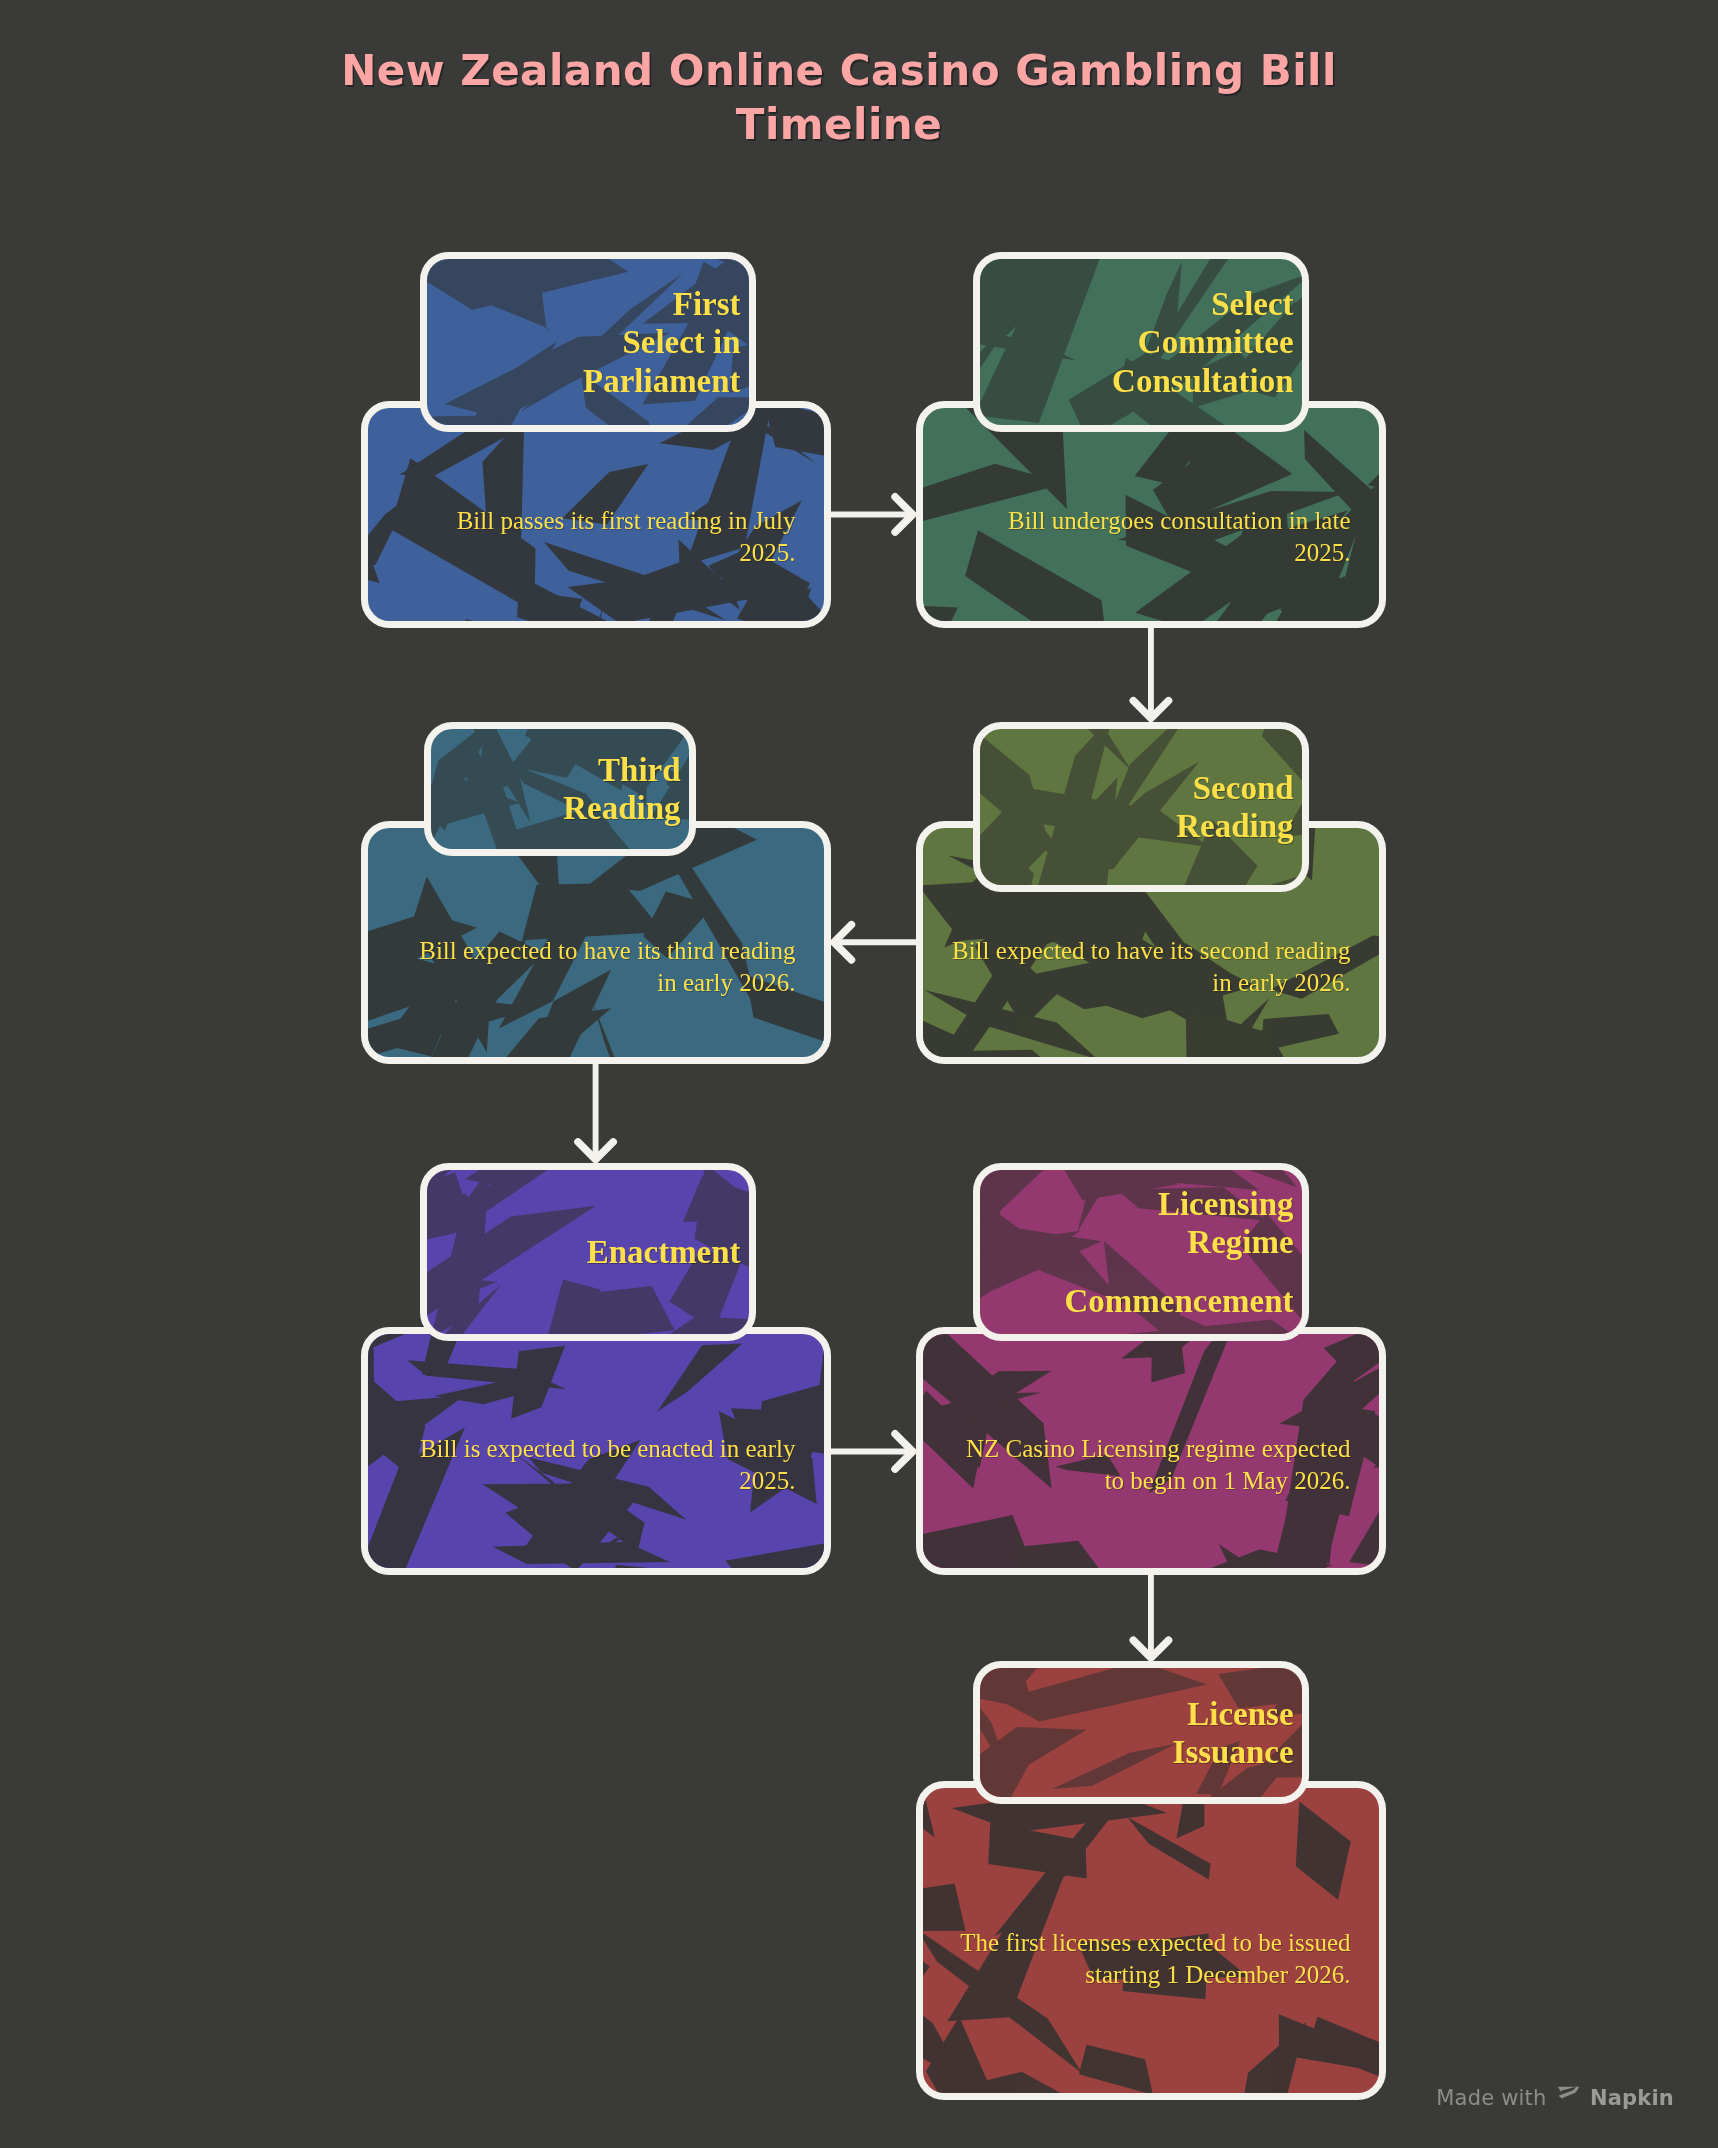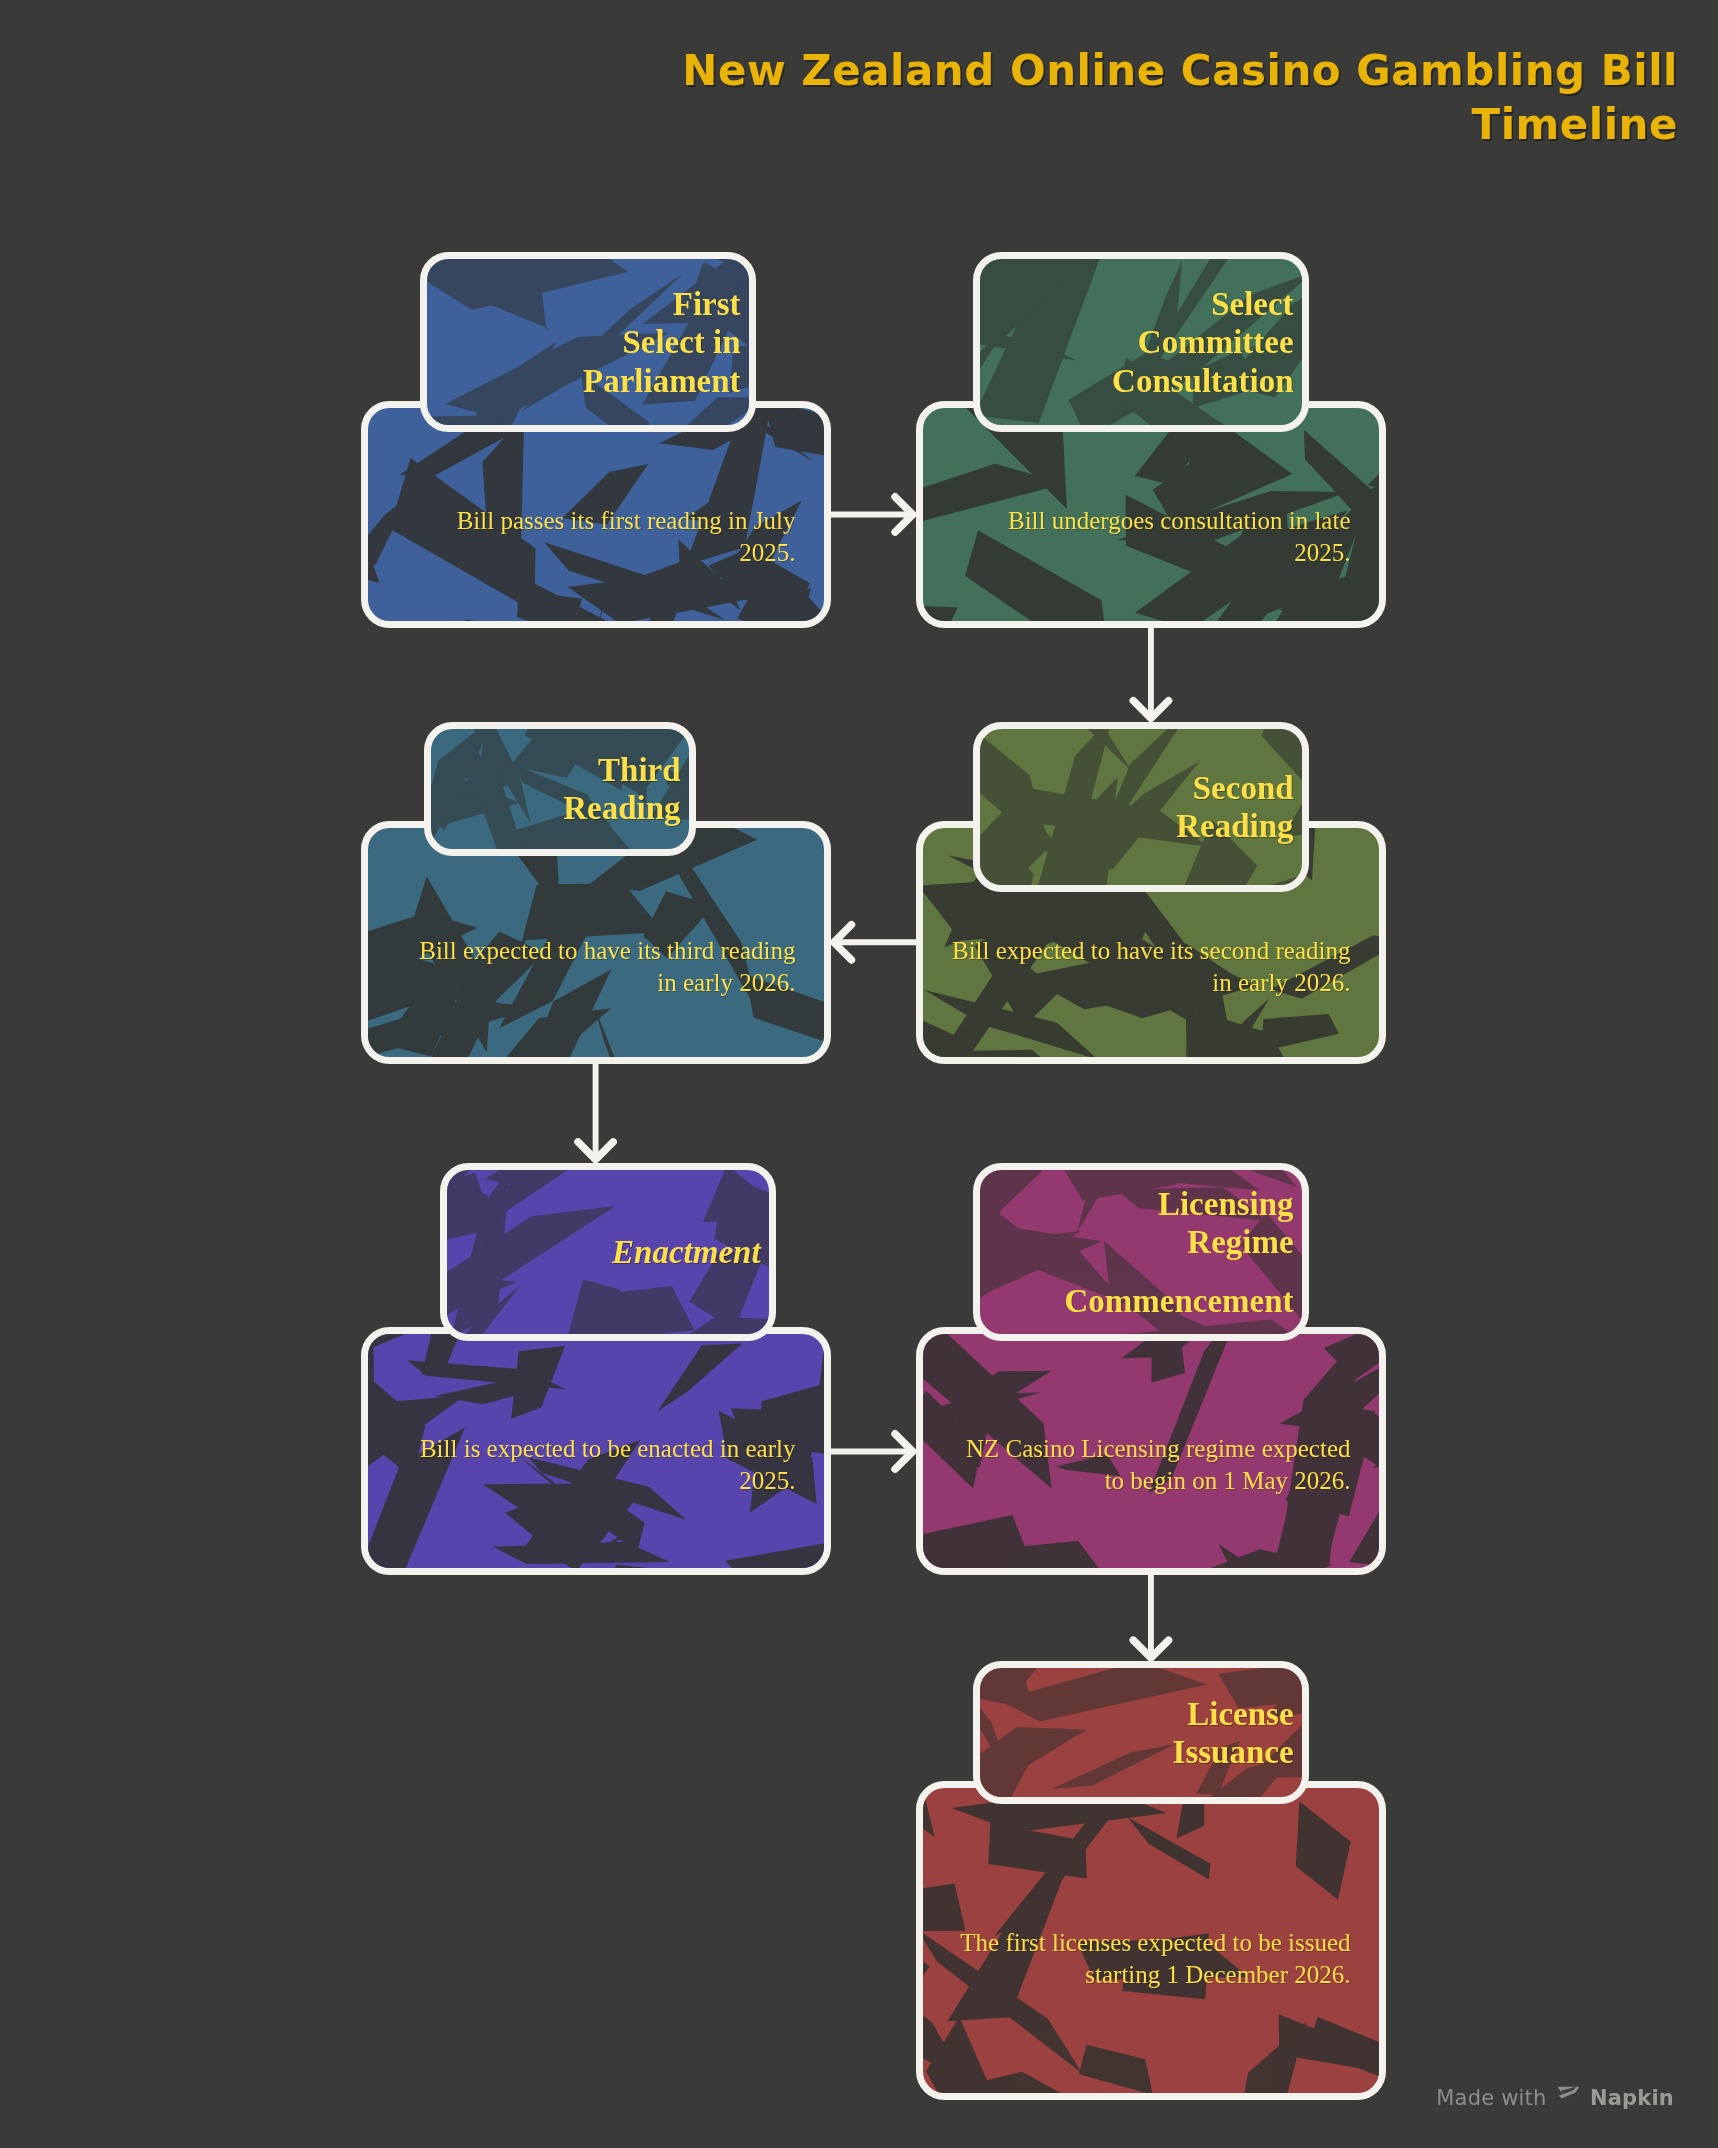--- a/index.html
+++ b/index.html
@@ -14,22 +14,22 @@
   body {
     font-family: "Liberation Serif", "DejaVu Serif", serif;
     position: relative;
   }
 
   
   #page-title {
     position: absolute;
     left: 0; top: 44px;
     width: 1678px;
-    text-align: right;
-    color: #eab308;
+    text-align: center;
+    color: #fca5a5;
     font-family: "DejaVu Sans", sans-serif;
     font-weight: 700;
     font-size: 42px;
     line-height: 1.28;
     letter-spacing: 0.5px;
     text-shadow: 1.7px 1.7px 0 rgba(0,0,0,.35);
   }
   #page-title .l2 { display:block; }
 
   
@@ -359,21 +359,21 @@
             <polygon points="553.2,-60.1 515.4,86.9 491.1,118.1 505.0,-15.1" fill="#32322f"></polygon>
             <polygon points="511.6,78.0 480.0,171.8 428.0,208.9 439.3,99.0" fill="#32322f"></polygon>
             <polygon points="66.4,11.8 67.4,107.0 23.0,134.2 -1.7,48.5" fill="#32322f"></polygon>
             <polygon points="154.4,125.1 87.7,288.2 33.3,317.2 92.1,161.6" fill="#32322f"></polygon>
             <polygon points="491.9,200.5 406.3,156.1 397.9,108.8 487.6,154.9" fill="#32322f"></polygon>
             <polygon points="571.7,160.1 422.9,140.9 409.7,105.9 532.9,112.0" fill="#32322f"></polygon>
             <polygon points="169.3,-17.2 133.9,70.9 113.1,72.7 130.2,-3.5" fill="#32322f"></polygon>
           </svg></div>
         <div class="body-text" style="top: 131px; transform: translateY(-50%); padding-left: 28.5px; padding-right: 28.5px;">Bill is expected to be enacted in early 2025.</div>
       </div>
-      <div class="node-head" style="left: 440px; top: 1163px; width: 336px; height: 178px; background: rgb(88, 68, 173); font-style: italic;">
+      <div class="node-head" style="left: 420px; top: 1163px; width: 336px; height: 178px; background: rgb(88, 68, 173);">
         <div class="tex2"><svg width="100%" height="100%" viewBox="0 0 400 212" preserveAspectRatio="none">
             <polygon points="104.8,21.6 93.0,166.9 47.5,192.2 79.5,56.5" fill="#32322f"></polygon>
             <polygon points="352.8,105.3 322.3,185.2 278.9,156.1 307.6,106.2" fill="#32322f"></polygon>
             <polygon points="442.1,168.3 303.3,92.8 313.7,16.8 415.1,101.7" fill="#32322f"></polygon>
             <polygon points="103.8,-14.0 -21.9,110.8 -53.2,108.4 53.5,-18.0" fill="#32322f"></polygon>
             <polygon points="284.1,185.4 183.2,195.2 179.1,150.3 261.8,140.3" fill="#32322f"></polygon>
             <polygon points="115.7,138.8 30.2,253.3 -8.6,261.3 70.2,179.1" fill="#32322f"></polygon>
             <polygon points="374.6,74.7 292.1,75.4 311.0,28.9 380.3,54.5" fill="#32322f"></polygon>
             <polygon points="207.6,59.4 26.5,181.7 1.9,155.3 125.0,70.2" fill="#32322f"></polygon>
             <polygon points="369.2,174.4 232.8,237.8 209.6,238.5 304.2,171.4" fill="#32322f"></polygon>

